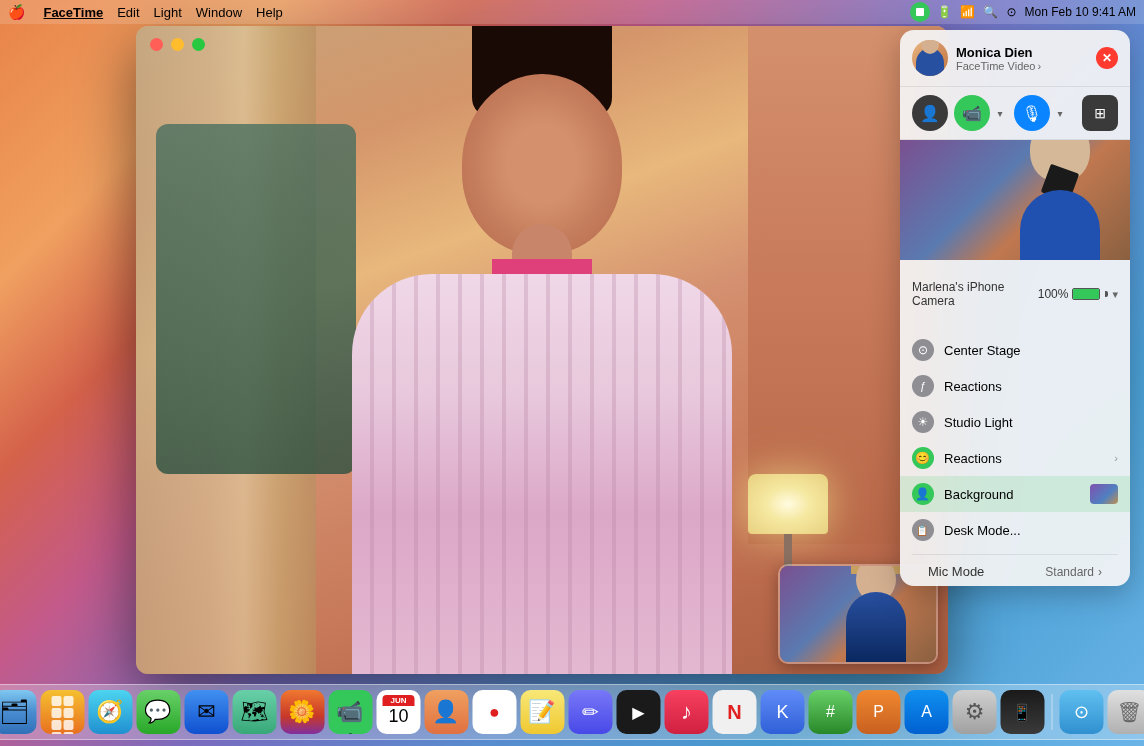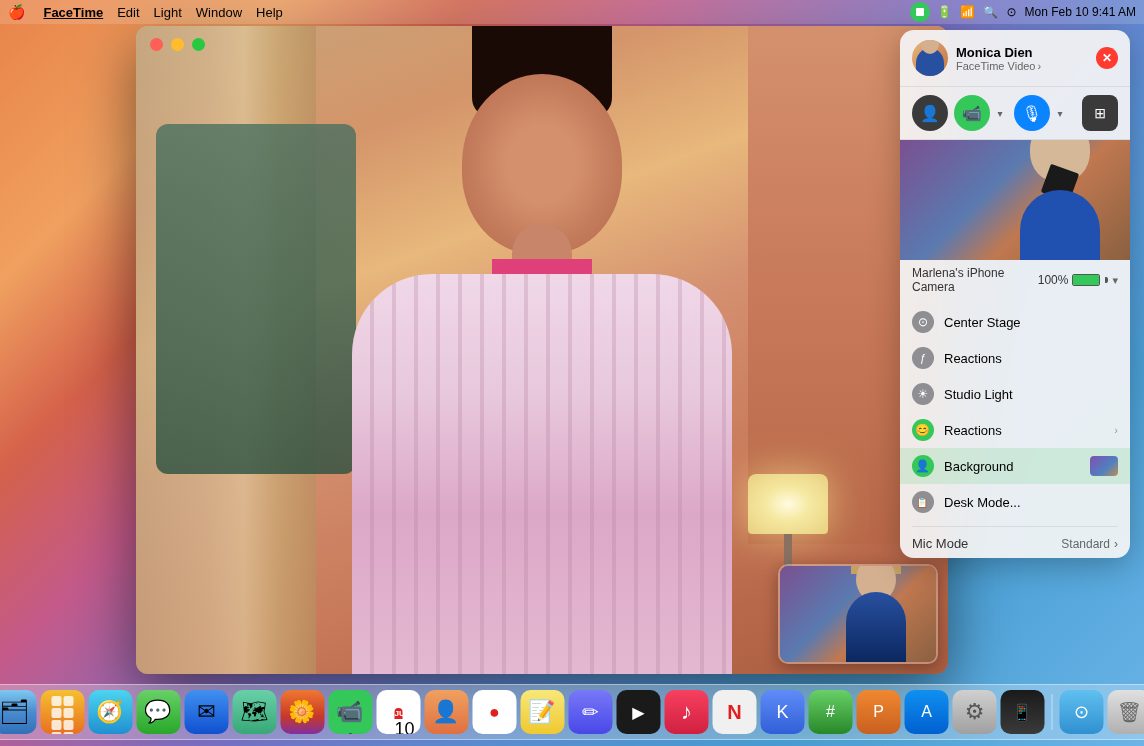--- a/index.html
+++ b/index.html
@@ -431,21 +431,21 @@
       bottom: 78px;
       left: 20px;
       width: 60px;
       height: 65px;
       background: #d4b898;
       border-radius: 50% 50% 45% 45%;
     }
 
     
     .camera-row {
-      padding: 6px 12px;
+      padding: 20px 12px;
       display: flex;
       align-items: center;
       justify-content: space-between;
       font-size: 12px;
       color: #333;
     }
     .battery-indicator {
       display: flex;
       align-items: center;
       gap: 4px;
@@ -520,21 +520,21 @@
       background: linear-gradient(135deg, #8050b0 0%, #5080c0 60%, #c09050 100%);
     }
     .menu-divider {
       height: 1px;
       background: rgba(0,0,0,0.08);
       margin: 2px 12px;
     }
 
     
     .mic-row {
-      padding: 7px 12px;
+      padding: 7px 28px;
       display: flex;
       align-items: center;
       justify-content: space-between;
       font-size: 13px;
       color: #333;
     }
     .mic-right {
       display: flex;
       align-items: center;
       gap: 4px;
@@ -838,21 +838,21 @@
     <span>🗺</span>
   </div>
   <div class="dock-item di-photos">
     <span>🌼</span>
   </div>
   <div class="dock-item di-facetime">
     <span>📹</span>
     <div class="dock-dot"></div>
   </div>
 
-  <div class="dock-item" style="background:white;flex-direction:column;justify-content:space-between;padding:18px;font-size:10px;color:#e02020;font-weight:700;">
+  <div class="dock-item" style="background:white;flex-direction:column;justify-content:flex-end;padding:6px;font-size:10px;color:#e02020;font-weight:700;">
     <div style="width:100%;background:#e02020;color:white;text-align:center;font-size:8px;border-radius:4px 4px 0 0;padding:1px 0;">JUN</div>
     <div style="font-size:18px;color:#000;font-weight:300;line-height:1.2;text-align:center;width:100%;">10</div>
   </div>
   <div class="dock-item di-contacts">
     <span>👤</span>
   </div>
   <div class="dock-item" style="background:white;">
     <span style="font-size:18px;color:#e02020;">●</span>
   </div>
   <div class="dock-item di-notes">

